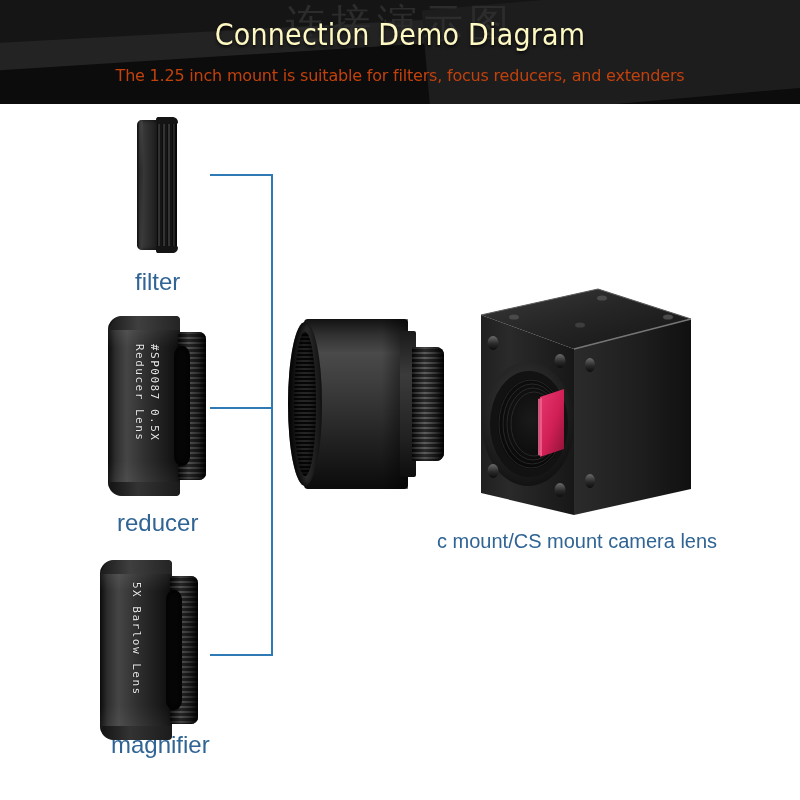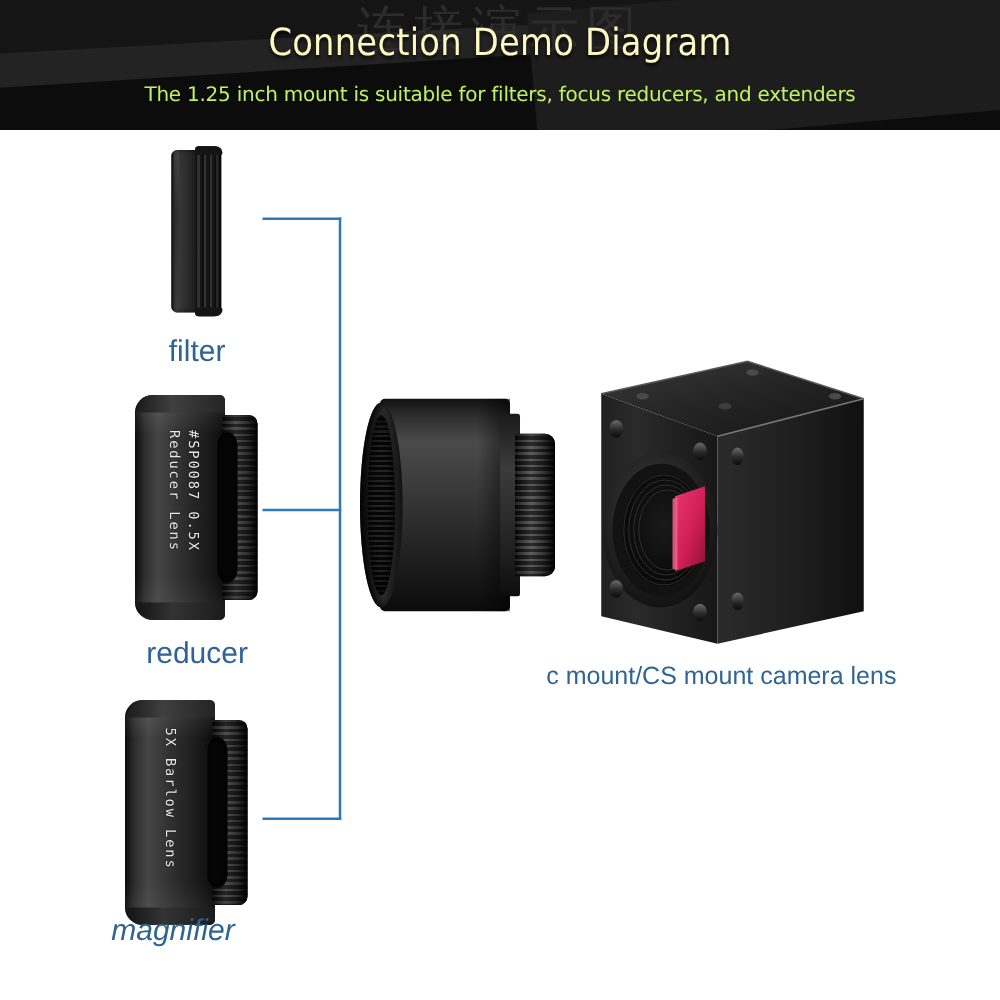--- a/index.html
+++ b/index.html
@@ -83,35 +83,35 @@
   }
 
   #subtitle {
     position: absolute;
     left: 0; top: 66px;
     width: 800px;
     text-align: center;
     z-index: 3;
     font-family: "DejaVu Sans", sans-serif;
     font-size: 16px;
-    color: #bef264;
+    color: #c2410c;
     letter-spacing: -0.2px;
   }
 
   
   .label {
     position: absolute;
     font-family: "Liberation Sans", sans-serif;
     font-size: 24px;
     color: #2f6494;
     white-space: nowrap;
   }
   #label-filter    { left: 135px; top: 268px; }
   #label-reducer   { left: 117px; top: 509px; }
-  #label-magnifier { left: 89px; top: 731px; font-style: italic; }
+  #label-magnifier { left: 111px; top: 731px; }
   #label-camera    { left: 437px; top: 530px; font-size: 20px; }
 
   
   #bracket { position: absolute; left: 0; top: 0; width: 800px; height: 800px; }
 
   
   .part { position: absolute; }
 
   
   #part-filter { left: 137px; top: 117px; width: 44px; height: 136px; }

